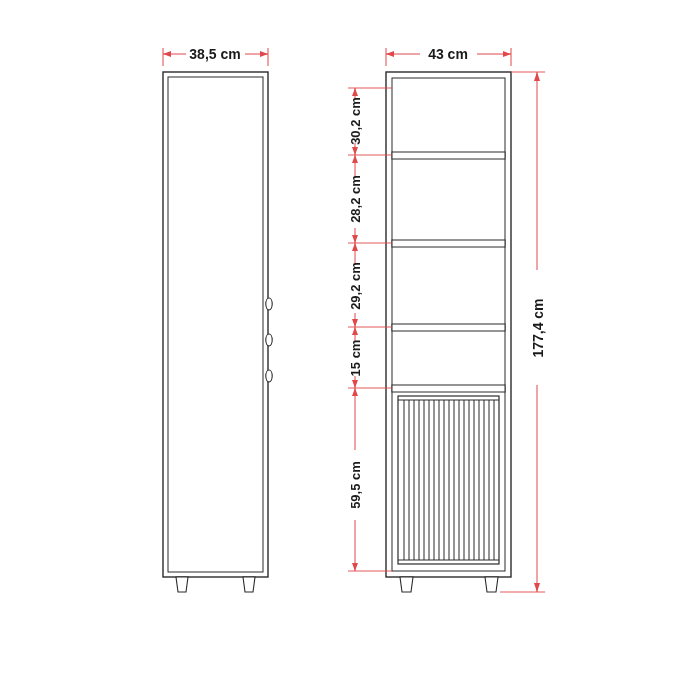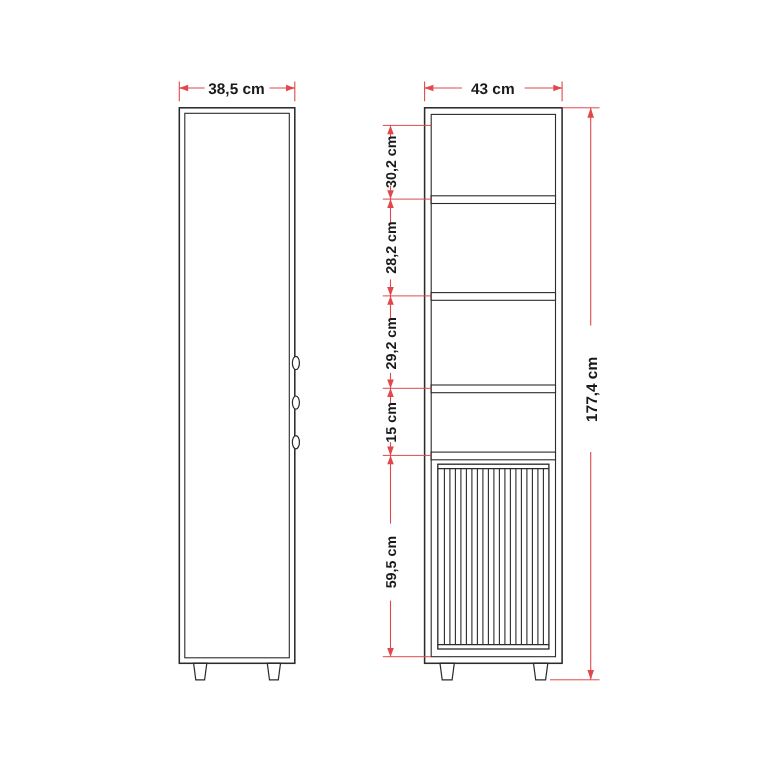--- a/index.html
+++ b/index.html
@@ -10,21 +10,20 @@
   body {
     width: 700px;
     height: 700px;
     font-family: "Liberation Sans", sans-serif;
     overflow: hidden;
   }
   #stage {
     position: relative;
     width: 700px;
     height: 603px;
-    margin-top: 26px;
   }
   #stage svg {
     display: block;
   }
   .dim-label {
     font-family: "Liberation Sans", sans-serif;
     font-weight: bold;
     fill: #1a1a1a;
   }
 </style>

